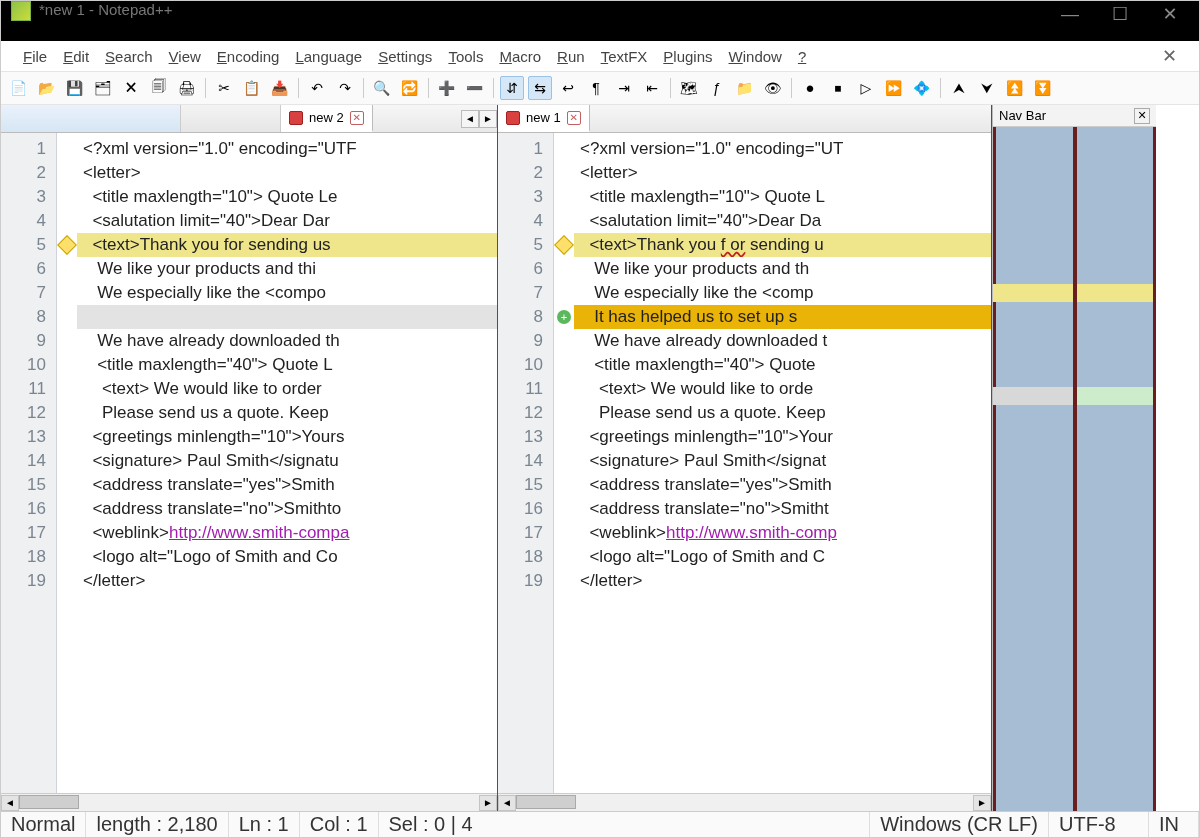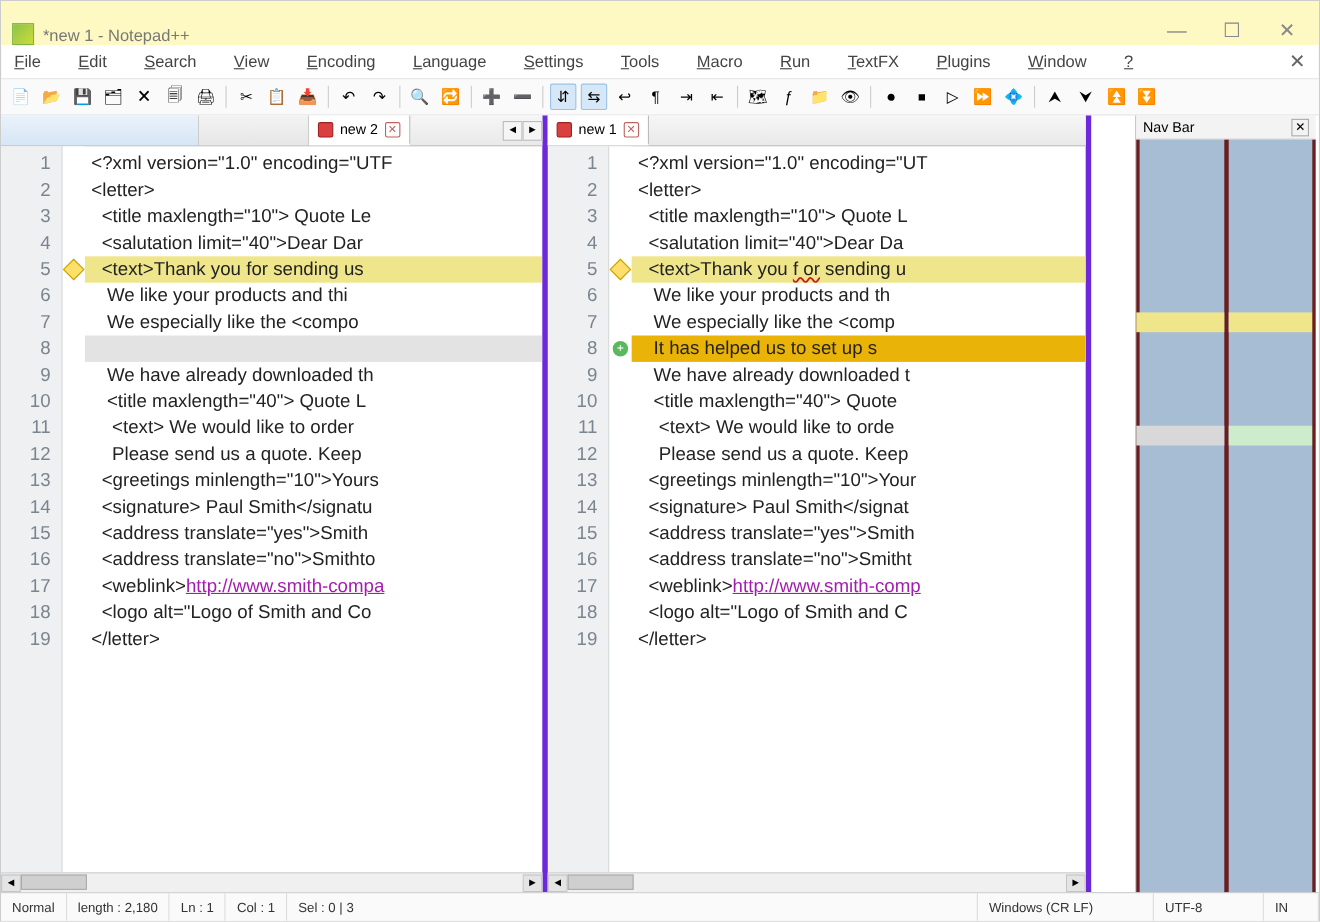--- a/index.html
+++ b/index.html
@@ -1,36 +1,36 @@
 <!DOCTYPE html>
 <html><head>
 <meta charset="utf-8">
 <style>
 * { margin: 0; padding: 0; box-sizing: border-box; font-family: "Segoe UI", Tahoma, sans-serif; }
 html, body { width: 1200px; height: 838px; overflow: hidden; background: #fff; }
 .window { width: 1200px; height: 838px; display: flex; flex-direction: column; border: 1px solid #ccc; background: #fff; }
-.titlebar { height: 40px; display: flex; align-items: flex-end; padding: 0 10px; background: #fef9c3; color: #777; }
+.titlebar { height: 40px; display: flex; align-items: flex-start; padding: 0 10px; background: #000000; color: #777; }
 .titlebar .app-icon { width: 20px; height: 20px; margin-right: 8px; background: linear-gradient(135deg,#8bc34a,#cddc39); border: 1px solid #7cb342; }
 .titlebar .title { font-size: 15px; flex: 1; }
 .win-btns { display: flex; gap: 24px; margin-right: 6px; }
 .win-btn { width: 26px; height: 26px; display: flex; align-items: center; justify-content: center; font-size: 18px; color: #888; cursor: pointer; font-family: Arial; }
-.menubar { height: 30px; display: flex; align-items: center; padding: 0 6px; gap: 22px; font-size: 15px; color: #444; }
+.menubar { height: 30px; display: flex; align-items: center; padding: 0 16px; gap: 4px; font-size: 15px; color: #444; }
 .menubar .menu-item { padding: 2px 6px; cursor: pointer; }
 .menubar .menu-item .ul { text-decoration: underline; }
 .menubar .spacer { flex: 1; }
 .menubar .close-x { font-size: 18px; color: #666; padding: 0 6px; cursor: pointer; }
 .toolbar { height: 34px; display: flex; align-items: center; padding: 2px 6px; gap: 4px; border-top: 1px solid #e5e5e5; border-bottom: 1px solid #e5e5e5; background: #fafafa; }
 .tb-btn { width: 24px; height: 24px; display: flex; align-items: center; justify-content: center; font-size: 14px; border: 1px solid transparent; cursor: pointer; border-radius: 2px; }
 .tb-sep { width: 1px; height: 20px; background: #ccc; margin: 0 2px; }
 .tb-btn.hl { border: 1px solid #99c2e6; background: #d6e8f7; }
 .content { flex: 1; display: flex; min-height: 0; }
-.pane { display: flex; flex-direction: column; min-width: 0; border-right: 5px solid #6d28d9; }
+.pane { display: flex; flex-direction: column; min-width: 0; border-right: 1px solid #6d28d9; }
 .pane.left { width: 497px; }
 .pane.right { width: 494px; }
-.navbar { width: 164px; display: flex; flex-direction: column; border-left: 1px solid #bbb; margin-left: 40px; }
+.navbar { width: 164px; display: flex; flex-direction: column; border-left: 1px solid #bbb; }
 .tabs { height: 28px; display: flex; align-items: stretch; background: linear-gradient(#f6f6f6,#e9e9e9); border-bottom: 1px solid #bbb; }
 .tab-ghost { width: 180px; border-right: 1px solid #ccc; background: linear-gradient(#eaf2fb,#d6e6f5); }
 .tab-ghost2 { width: 100px; border-right: 1px solid #ccc; background: linear-gradient(#f3f3f3,#e6e6e6); }
 .tab { display: flex; align-items: center; gap: 6px; padding: 0 8px; background: linear-gradient(#fdfdfd,#ececec); border-right: 1px solid #bbb; font-size: 13px; cursor: pointer; }
 .tab.active { background: #fff; border-bottom: 2px solid #fff; }
 .tab .disk { width: 14px; height: 14px; background: #d94040; border: 1px solid #a02020; border-radius: 2px; }
 .tab .close { width: 14px; height: 14px; background: #fff; border: 1px solid #c06060; color: #c06060; font-size: 10px; display: flex; align-items: center; justify-content: center; border-radius: 2px; cursor: pointer; }
 .tab-nav { display: flex; align-items: center; margin-left: auto; }
 .tab-nav .arw { width: 18px; height: 18px; border: 1px solid #bbb; background: #f5f5f5; display: flex; align-items: center; justify-content: center; font-size: 10px; cursor: pointer; }
 .editor { flex: 1; overflow: hidden; display: flex; font-family: "Consolas","Courier New",monospace; font-size: 17px; position: relative; }
@@ -51,21 +51,21 @@
 .hscroll .arrow { width: 18px; height: 16px; background: #e4e4e4; border: 1px solid #c4c4c4; display: flex; align-items: center; justify-content: center; font-size: 10px; cursor: pointer; }
 .hscroll .track { flex: 1; height: 16px; background: #f0f0f0; position: relative; }
 .hscroll .thumb { position: absolute; left: 0; top: 0; height: 14px; background: #cfcfcf; border: 1px solid #a9a9a9; width: 60px; }
 .navbar-head { height: 22px; display: flex; align-items: center; padding: 0 6px; background: #f3f3f3; border-bottom: 1px solid #ccc; font-size: 13px; }
 .navbar-head .x { margin-left: auto; width: 16px; height: 16px; border: 1px solid #aaa; font-size: 11px; display: flex; align-items: center; justify-content: center; cursor: pointer; }
 .navbar-body { flex: 1; display: flex; position: relative; background: #a7bdd4; }
 .nav-col { flex: 1; position: relative; }
 .nav-div { width: 4px; background: #6a1e1e; }
 .nav-edge { position: absolute; top: 0; bottom: 0; width: 3px; background: #6a1e1e; }
 .nav-mark { position: absolute; left: 0; right: 0; height: 18px; }
-.statusbar { height: 26px; display: flex; align-items: center; border-top: 1px solid #ccc; font-size: 12px; color: #333; background: #fafafa; }
+.statusbar { height: 26px; display: flex; align-items: center; border-top: 1px solid #ccc; font-size: 20px; color: #333; background: #fafafa; }
 .statusbar .cell { padding: 0 10px; border-right: 1px solid #ddd; height: 100%; display: flex; align-items: center; }
 .statusbar .grow { flex: 1; }
 </style>
 </head>
 <body>
 
 <div class="window">
 
   <div class="titlebar">
     <div class="app-icon"></div>
@@ -300,19 +300,19 @@
       </div>
     </div>
 
   </div>
 
   <div class="statusbar">
     <div class="cell">Normal</div>
     <div class="cell">length : 2,180</div>
     <div class="cell">Ln : 1</div>
     <div class="cell">Col : 1</div>
-    <div class="cell grow">Sel : 0 | 3</div>
+    <div class="cell grow">Sel : 0 | 4</div>
     <div class="cell" style="min-width:160px">Windows (CR LF)</div>
     <div class="cell" style="min-width:100px">UTF-8</div>
     <div class="cell" style="min-width:50px">IN</div>
   </div>
 
 </div>
 
 </body></html>

